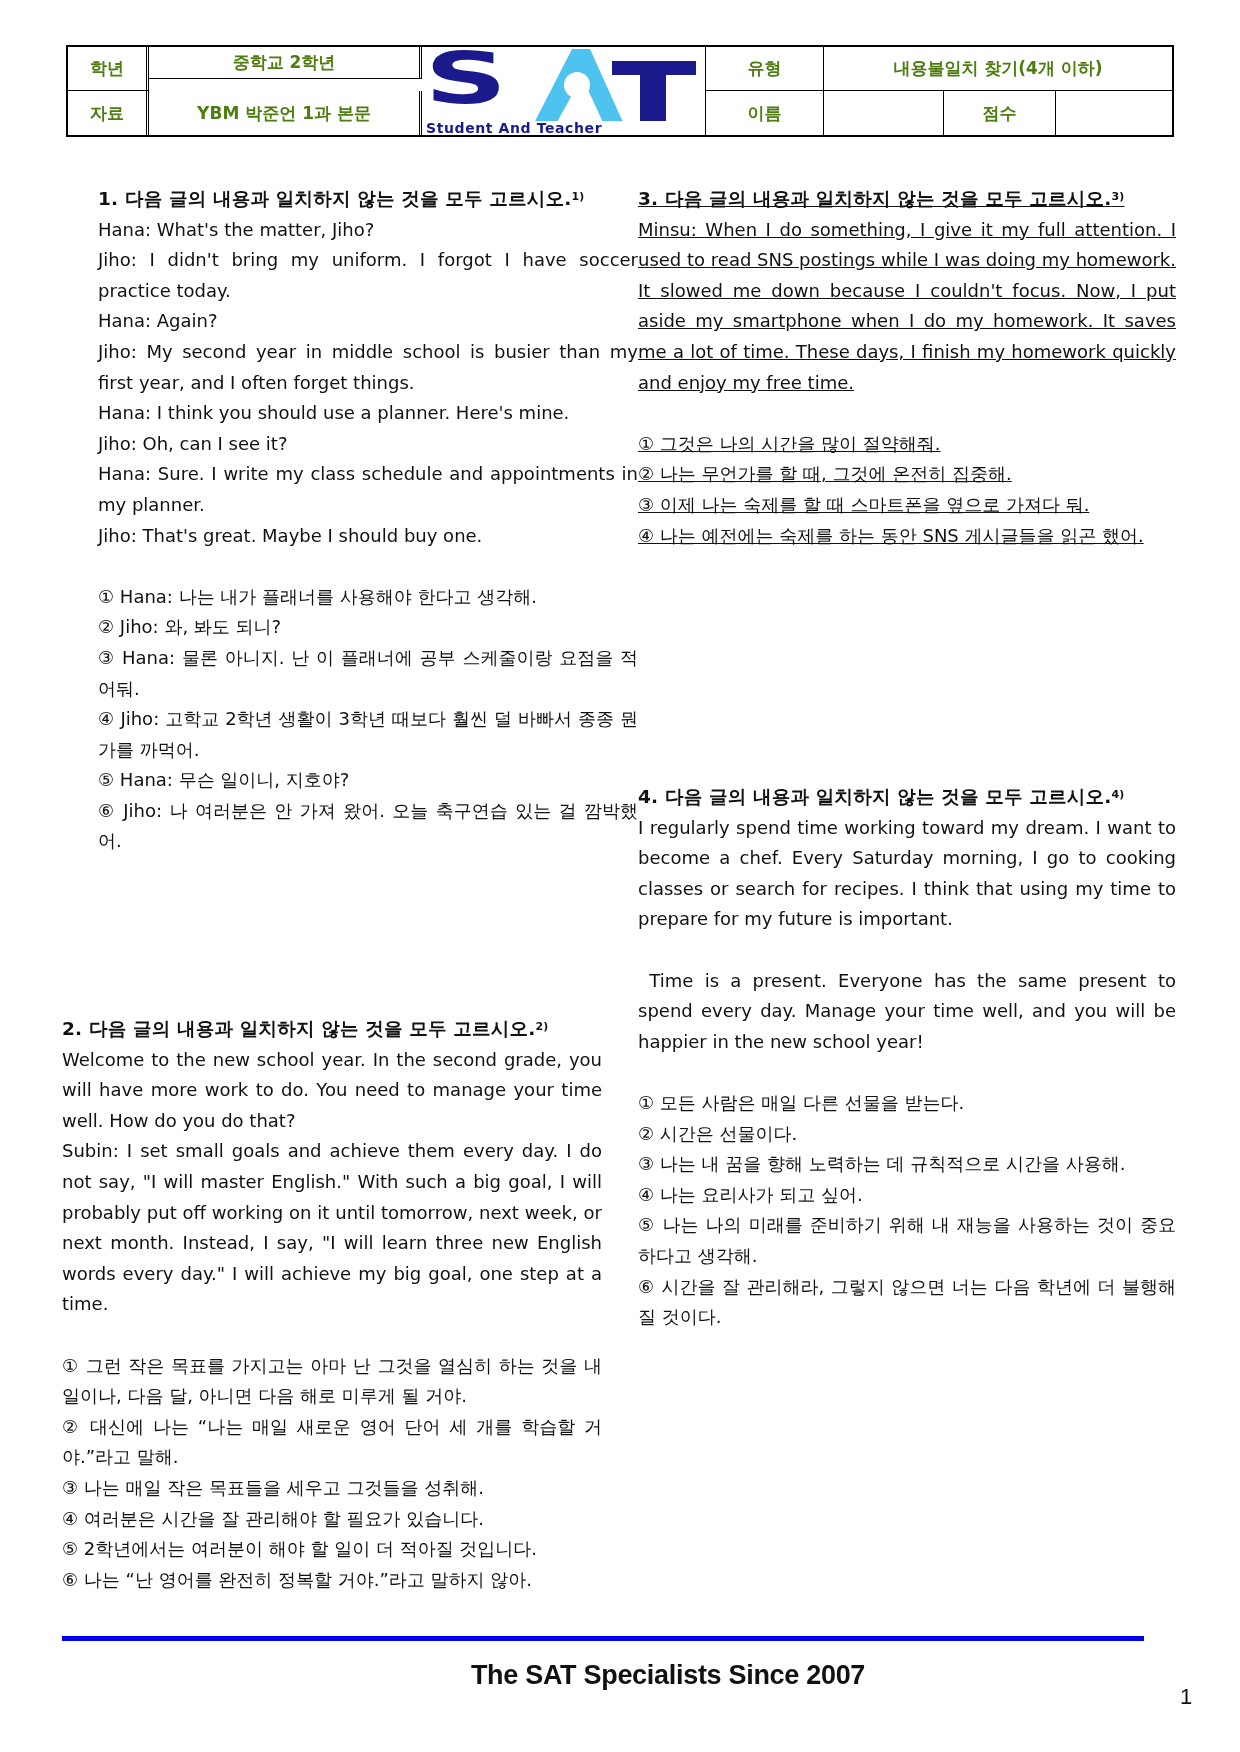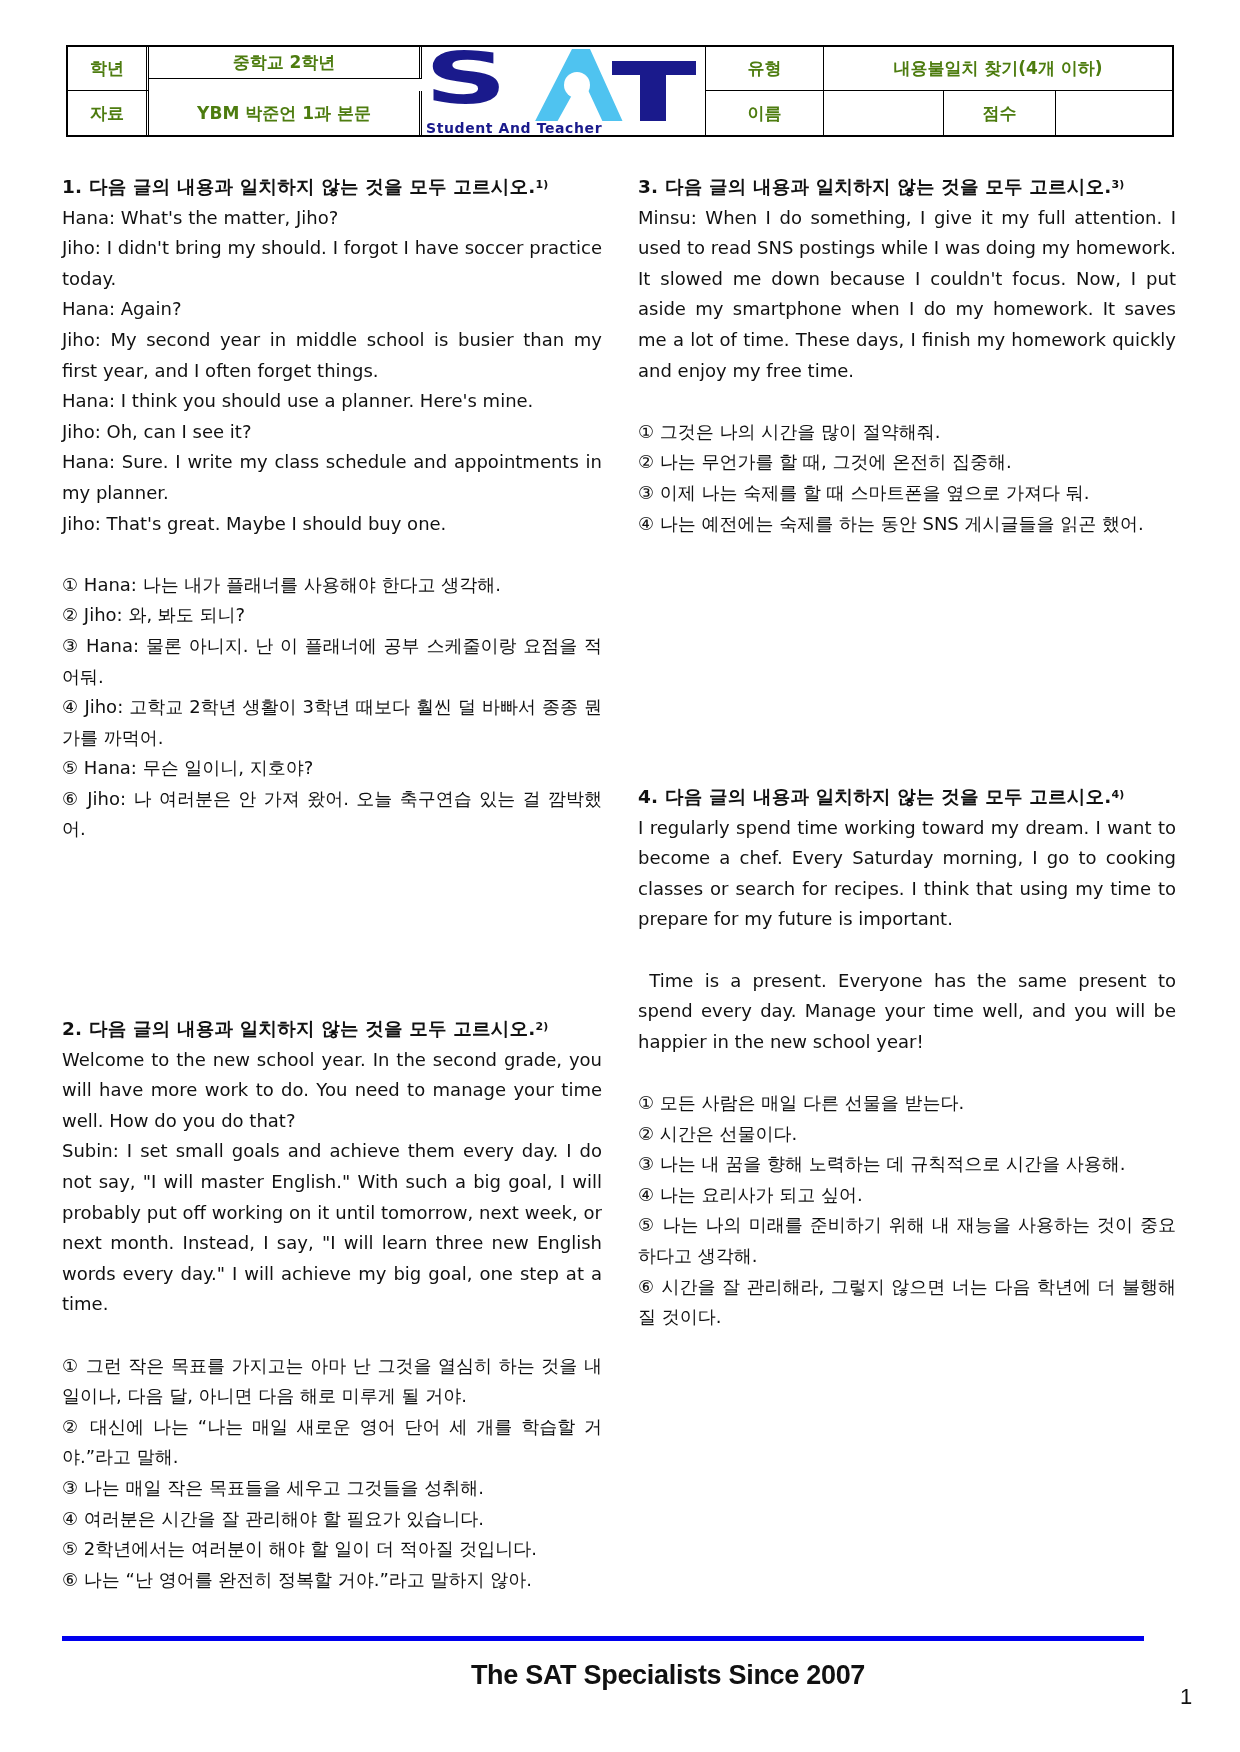--- a/index.html
+++ b/index.html
@@ -58,27 +58,27 @@
   <div class="cell" style="left:638px;top:0;width:118px;height:44px;">유형</div>
   <div class="cell" style="left:756px;top:0;width:348px;height:44px;border-right:none;">내용불일치 찾기(4개 이하)</div>
   <div class="cell" style="left:638px;top:44px;width:118px;height:44px;border-bottom:none;">이름</div>
   <div class="cell" style="left:756px;top:44px;width:120px;height:44px;border-bottom:none;"></div>
   <div class="cell" style="left:876px;top:44px;width:112px;height:44px;border-bottom:none;">점수</div>
   <div class="cell" style="left:988px;top:44px;width:116px;height:44px;border-bottom:none;border-right:none;"></div>
 </div>
 
 <div class="col left">
 
-  <div class="q" style="top:0;">
+  <div class="q" style="top:12px;margin-left:36px;">
     <div class="qtitle">
       <span>1.</span>
       <span>다음 글의 내용과 일치하지 않는 것을 모두 고르시오.</span><sup>1)</sup>
     </div>
     <p class="para">Hana: What's the matter, Jiho?</p>
-    <p class="para">Jiho: I didn't bring my should. I forgot I have soccer practice today.</p>
+    <p class="para">Jiho: I didn't bring my uniform. I forgot I have soccer practice today.</p>
     <p class="para">Hana: Again?</p>
     <p class="para">Jiho: My second year in middle school is busier than my first year, and I often forget things.</p>
     <p class="para">Hana: I think you should use a planner. Here's mine.</p>
     <p class="para">Jiho: Oh, can I see it?</p>
     <p class="para">Hana: Sure. I write my class schedule and appointments in my planner.</p>
     <p class="para">Jiho: That's great. Maybe I should buy one.</p>
     <div class="gap"></div>
     <p class="opt">① Hana: 나는 내가 플래너를 사용해야 한다고 생각해.</p>
     <p class="opt">② Jiho: 와, 봐도 되니?</p>
     <p class="opt">③ Hana: 물론 아니지. 난 이 플래너에 공부 스케줄이랑 요점을 적어둬.</p>
@@ -99,21 +99,21 @@
     <p class="opt">② 대신에 나는 “나는 매일 새로운 영어 단어 세 개를 학습할 거야.”라고 말해.</p>
     <p class="opt">③ 나는 매일 작은 목표들을 세우고 그것들을 성취해.</p>
     <p class="opt">④ 여러분은 시간을 잘 관리해야 할 필요가 있습니다.</p>
     <p class="opt">⑤ 2학년에서는 여러분이 해야 할 일이 더 적아질 것입니다.</p>
     <p class="opt">⑥ 나는 “난 영어를 완전히 정복할 거야.”라고 말하지 않아.</p>
   </div>
 </div>
 
 <div class="col right">
 
-  <div class="q" style="top:0;">
+  <div class="q" style="top:12px;text-decoration:underline;">
     <div class="qtitle">
       <span>3.</span>
       <span>다음 글의 내용과 일치하지 않는 것을 모두 고르시오.</span><sup>3)</sup>
     </div>
     <p class="para">Minsu: When I do something, I give it my full attention. I used to read SNS postings while I was doing my homework. It slowed me down because I couldn't focus. Now, I put aside my smartphone when I do my homework. It saves me a lot of time. These days, I finish my homework quickly and enjoy my free time.</p>
     <div class="gap"></div>
     <p class="opt">① 그것은 나의 시간을 많이 절약해줘.</p>
     <p class="opt">② 나는 무언가를 할 때, 그것에 온전히 집중해.</p>
     <p class="opt">③ 이제 나는 숙제를 할 때 스마트폰을 옆으로 가져다 둬.</p>
     <p class="opt">④ 나는 예전에는 숙제를 하는 동안 SNS 게시글들을 읽곤 했어.</p>

